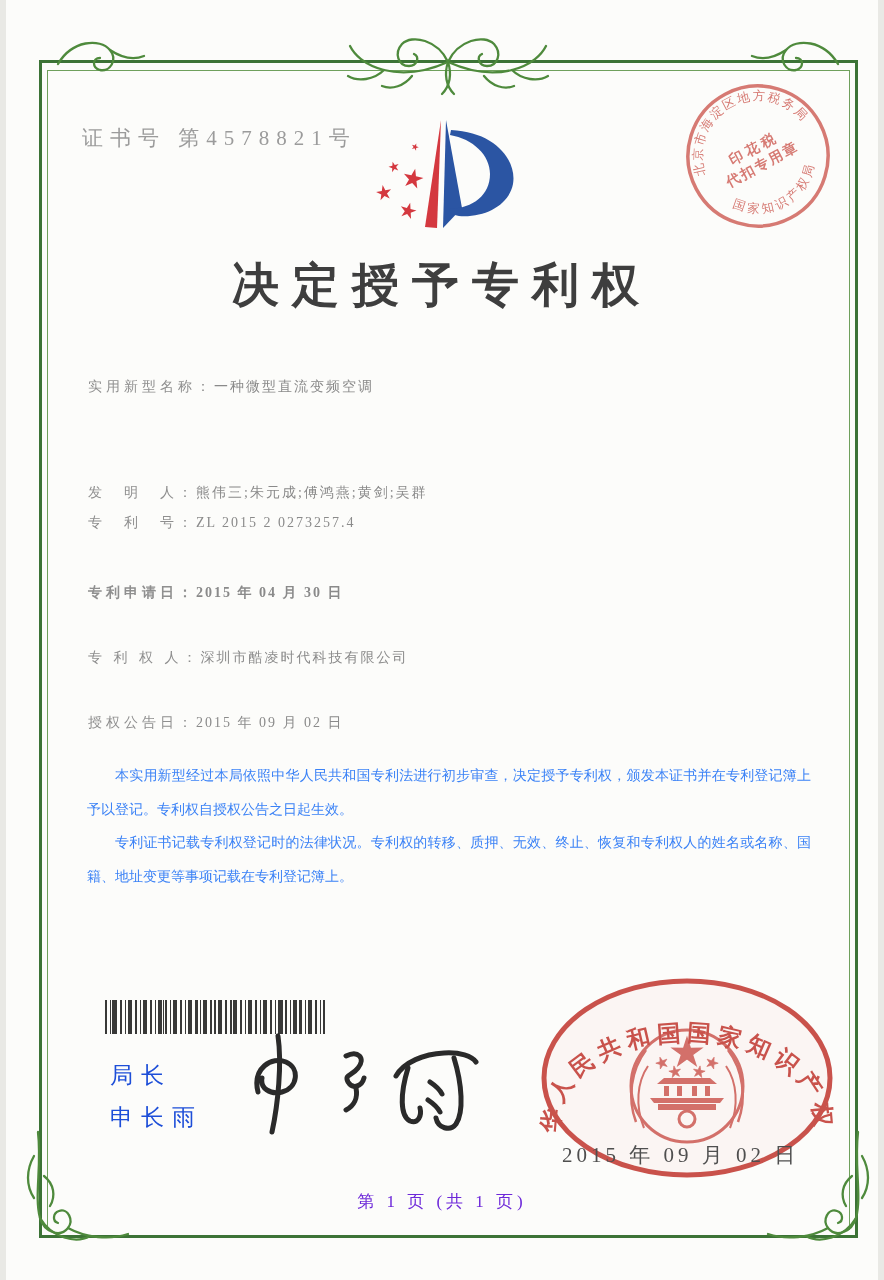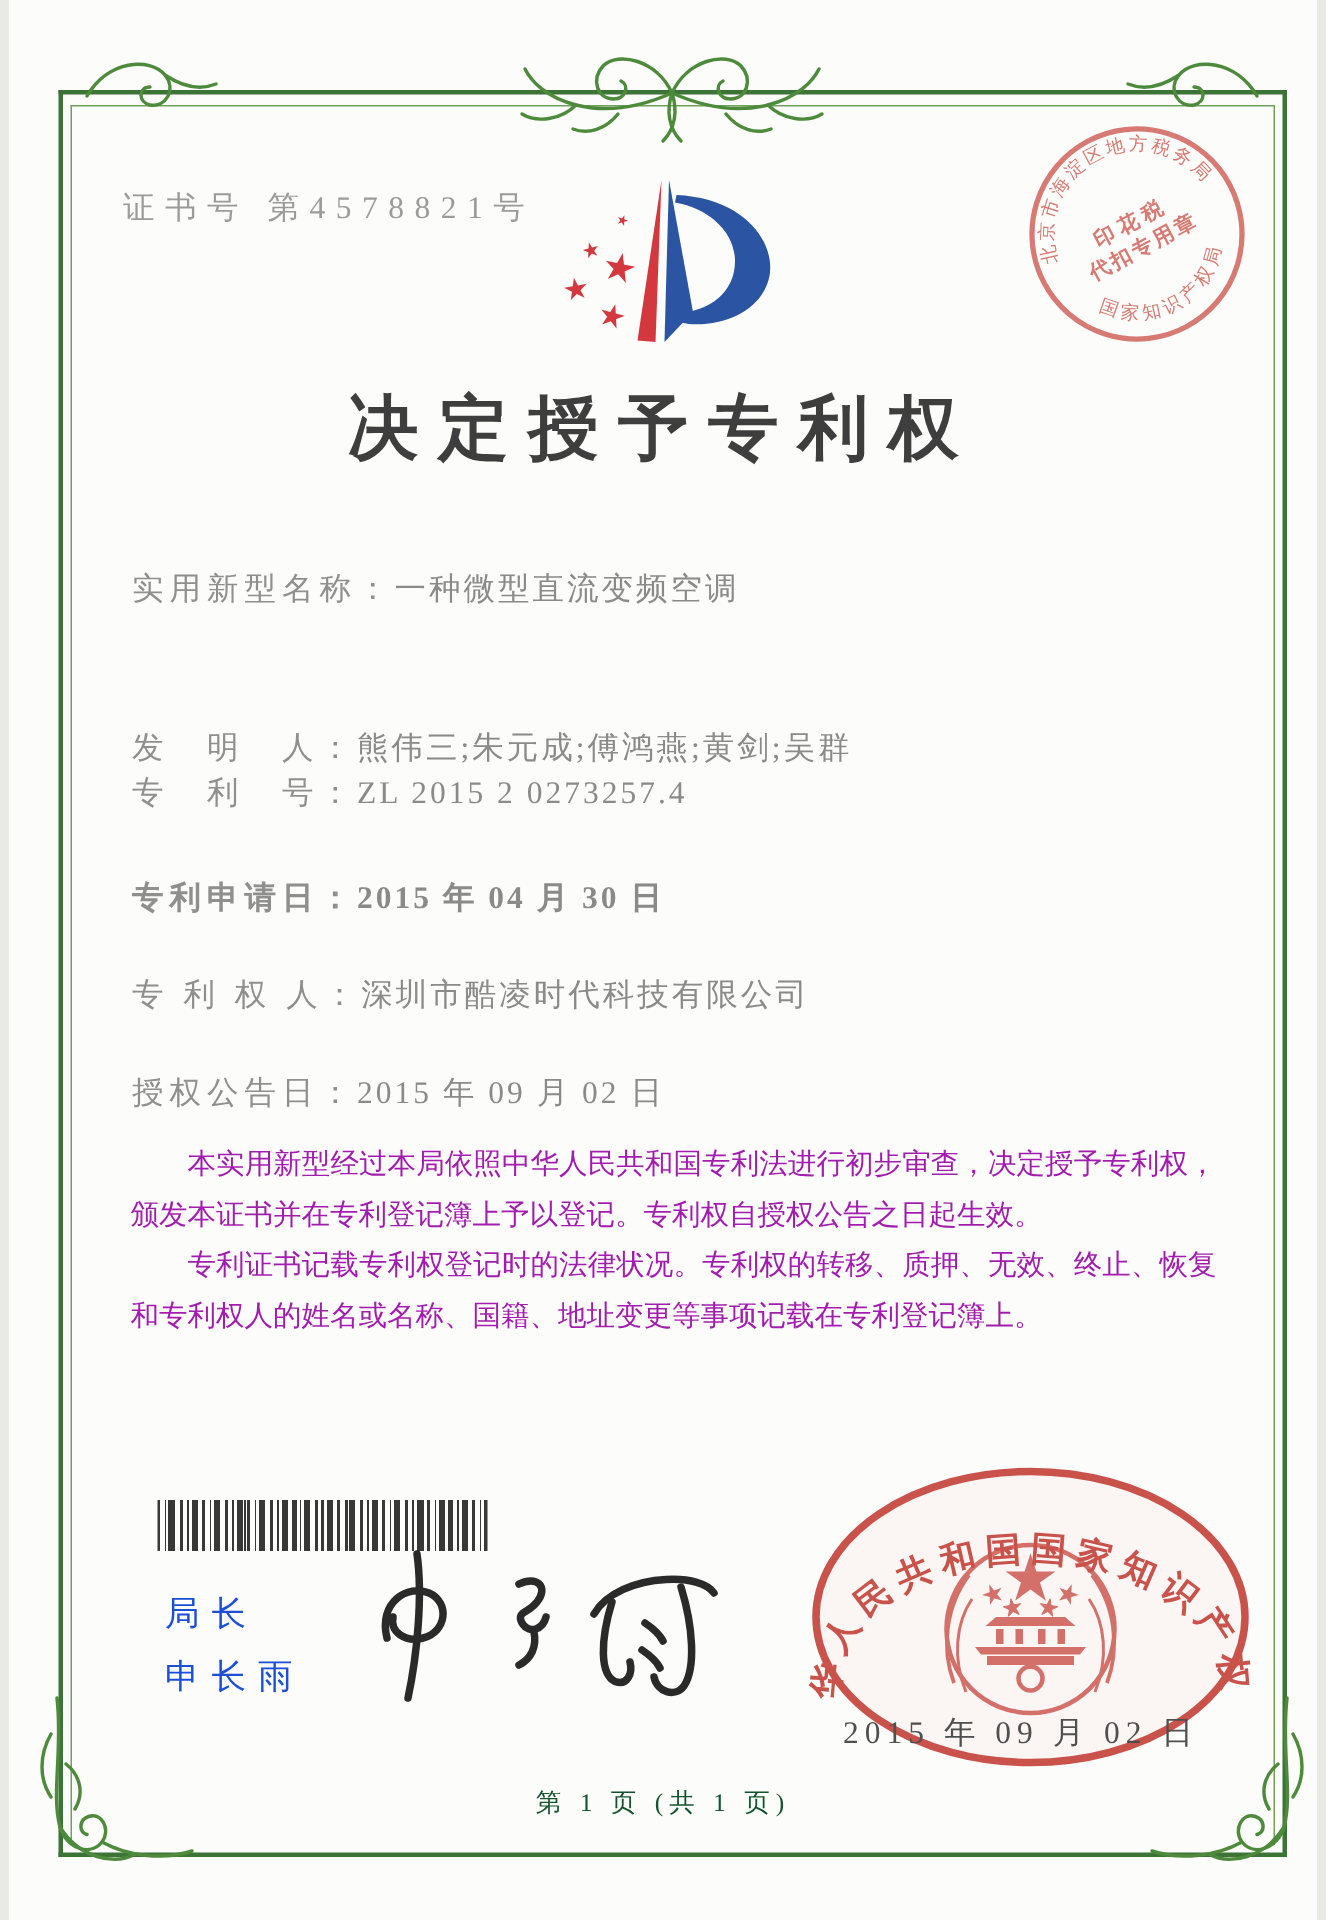--- a/index.html
+++ b/index.html
@@ -3,33 +3,33 @@
 <meta charset="utf-8">
 <style>
   html,body{margin:0;padding:0;background:#e9e9e5;}
   .page{position:relative;width:872px;height:1280px;margin:0 auto;background:#fcfcfa;
         font-family:"Liberation Serif","DejaVu Serif",serif;overflow:hidden;}
   .frame{position:absolute;background:#3c7336;}
   .frame.thin{background:#6fa05c;}
   .cert-no{position:absolute;left:76px;top:124px;font-size:21px;letter-spacing:7px;color:#9b9b9b;}
   .title{position:absolute;left:0;width:100%;top:254px;margin:0;text-align:center;
          font-size:47px;font-weight:bold;letter-spacing:13px;color:#3e3e3e;}
-  .field{position:absolute;left:82px;font-size:21px;color:#8f8f8f;letter-spacing:4px;white-space:nowrap;}
+  .field{position:absolute;left:82px;font-size:14px;color:#8f8f8f;letter-spacing:4px;white-space:nowrap;}
   .field .fvalue{letter-spacing:2px;color:#8a8a8a;}
-  .paras{position:absolute;left:81px;top:760px;width:724px;font-size:19px;line-height:33.5px;
-         color:#a21caf;text-align:justify;}
+  .paras{position:absolute;left:81px;top:760px;width:724px;font-size:14px;line-height:33.5px;
+         color:#3b82f6;text-align:justify;font-family:Liberation Mono, monospace;}
   .paras p{margin:0;text-indent:2em;}
   .barcode{position:absolute;left:99px;top:1000px;width:220px;height:34px;opacity:.85;
     background-image:
       repeating-linear-gradient(90deg,#161616 0 2px,transparent 2px 5px,#161616 5px 6px,transparent 6px 8px,#161616 8px 12px,transparent 12px 15px),
       repeating-linear-gradient(90deg,transparent 0 7px,#161616 7px 8px,transparent 8px 17px);}
   .signer{position:absolute;left:104px;font-size:23px;color:#1d4ed8;letter-spacing:8px;}
   .seal-date{position:absolute;left:556px;top:1141px;font-size:21px;color:#4f4f4f;letter-spacing:4px;z-index:6;}
   .page-footer{position:absolute;left:0;width:100%;top:1190px;text-align:center;
-               font-size:17px;color:#14532d;letter-spacing:4px;}
+               font-size:17px;color:#6d28d9;letter-spacing:4px;}
   svg{position:absolute;overflow:visible;}
   svg text{font-family:"Liberation Serif","DejaVu Serif",serif;}
   .taxseal text{fill:#cd5a52;}
   .bigseal text{fill:#c23b34;}
   .ornament path{fill:none;stroke:#4e8a3c;stroke-width:2.3;stroke-linecap:round;}
 </style>
 </head>
 <body>
 
 <div class="page">

